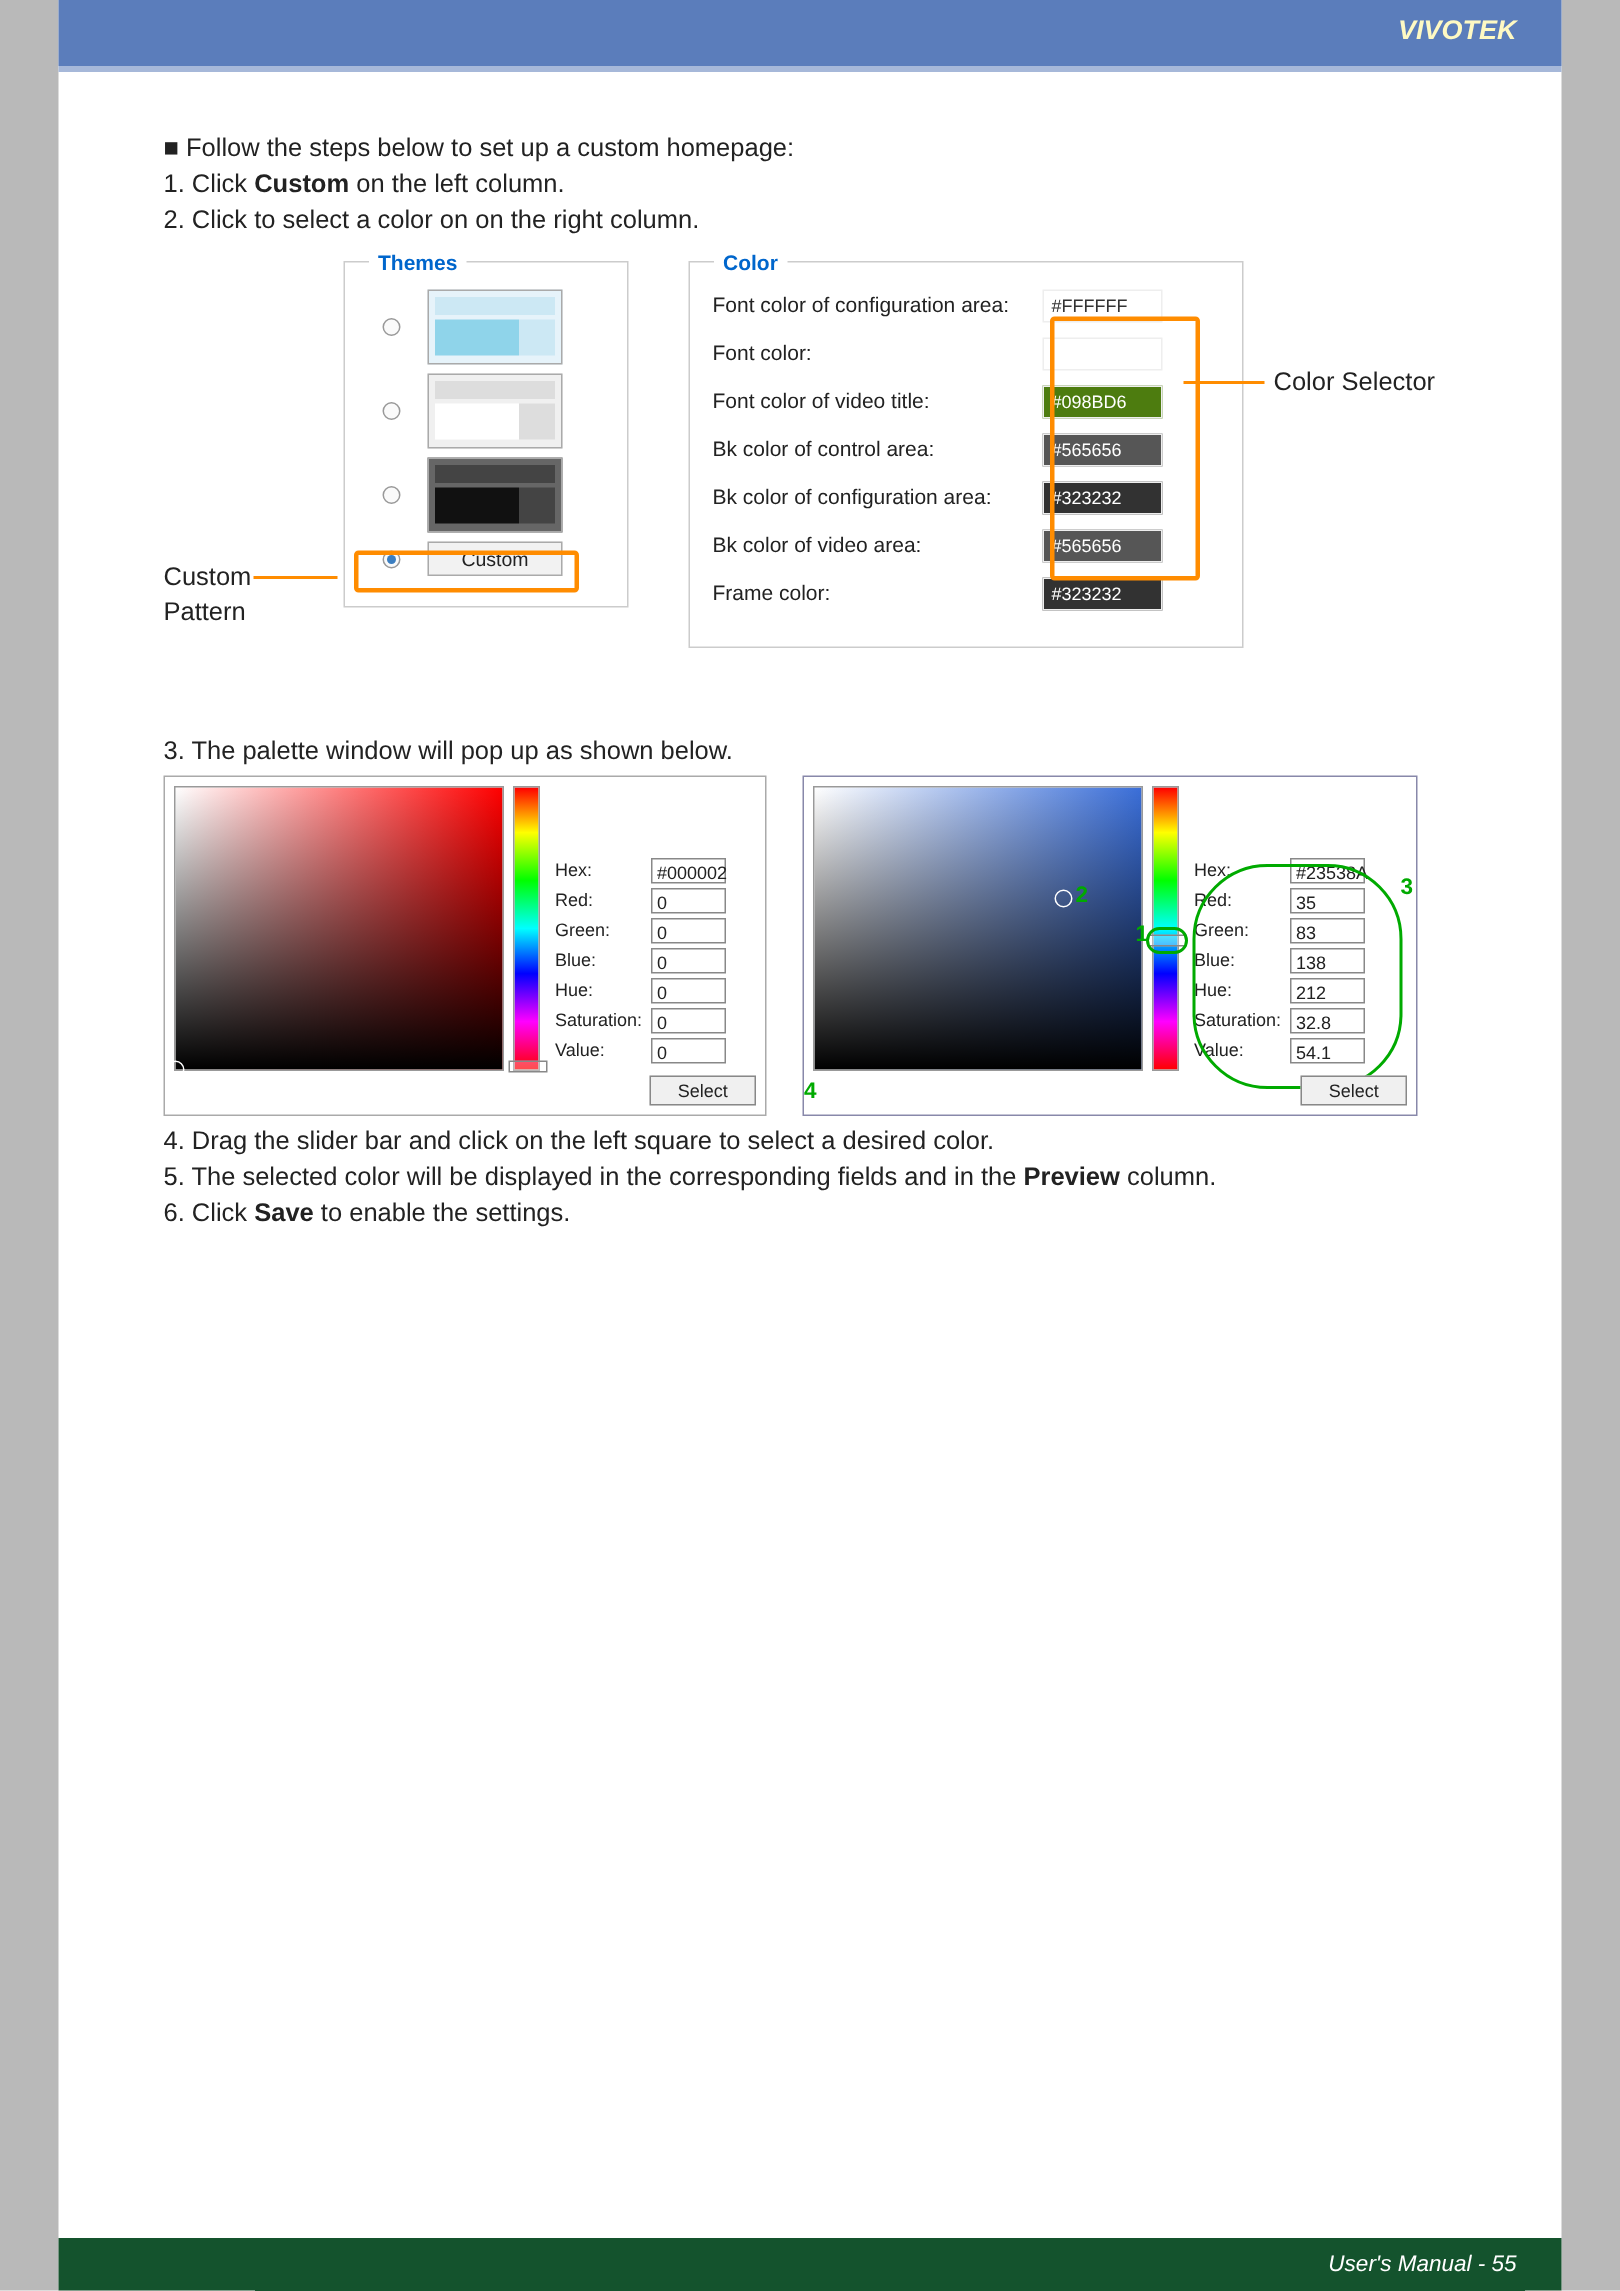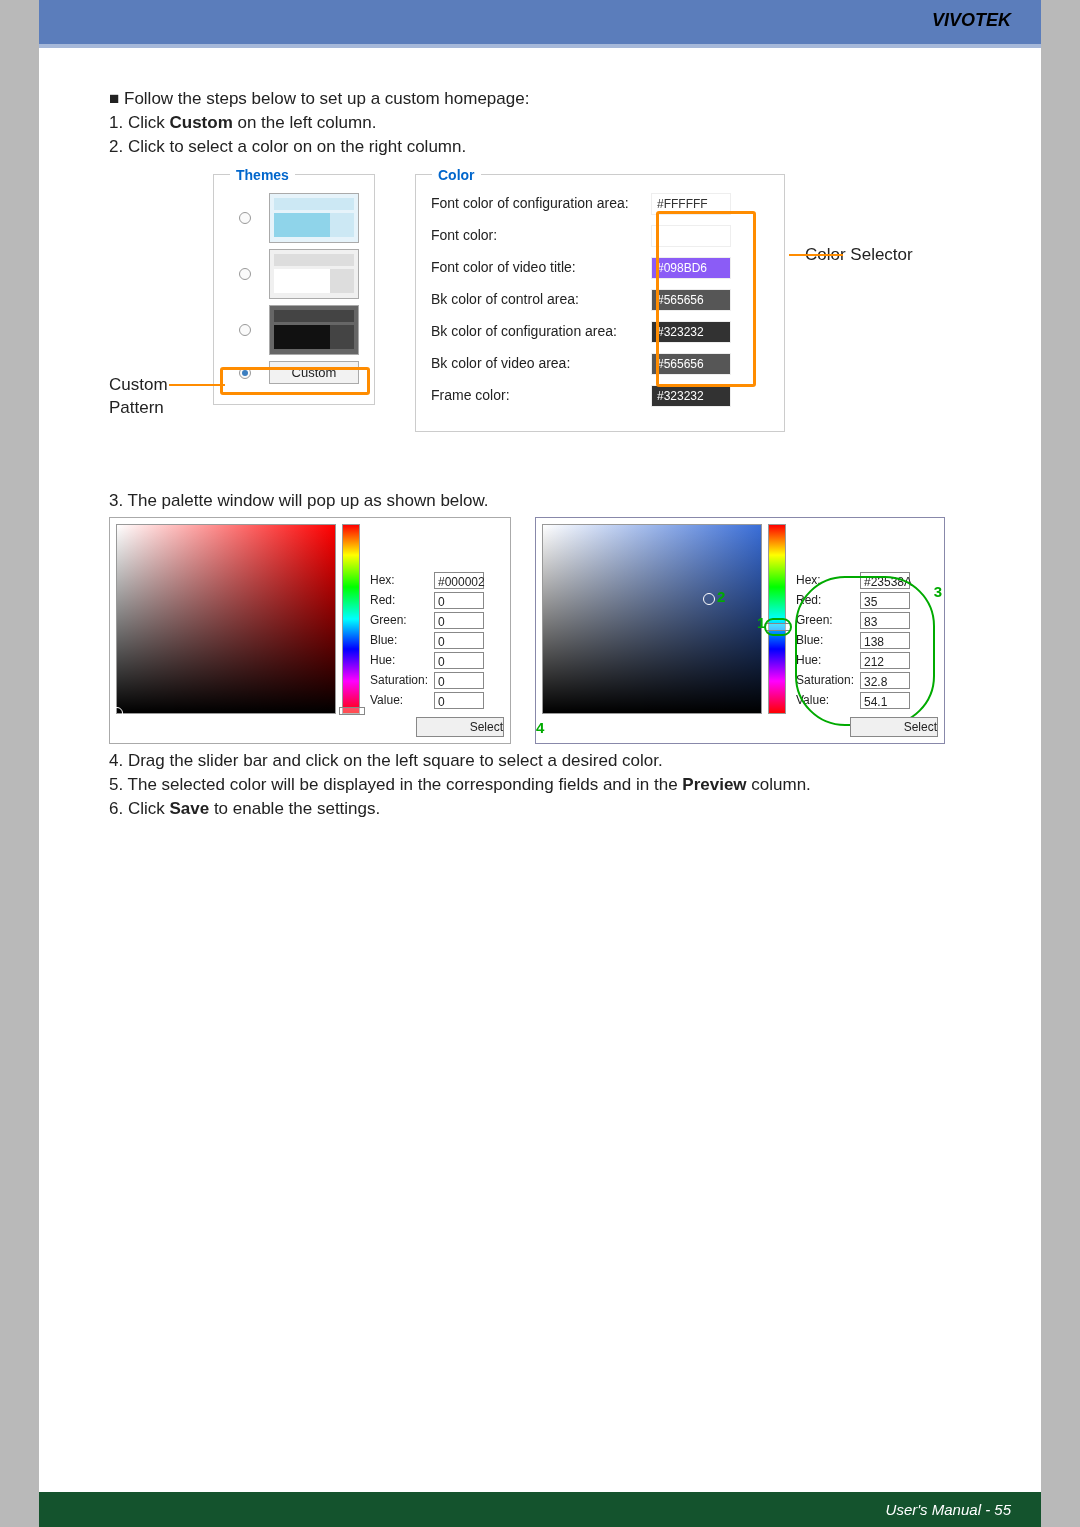--- a/index.html
+++ b/index.html
@@ -12,21 +12,21 @@
     }
     .page {
       background: #fff;
       width: 1002px;
       margin: 0 auto;
       min-height: 1527px;
       position: relative;
     }
     .header {
       background: #5b7dbb;
-      color: #000000;
+      color: #fef9c3;
       font-style: italic;
       font-weight: bold;
       text-align: right;
       padding: 10px 30px;
       font-size: 18px;
       height: 44px;
     }
     .header-line {
       background: #a6b8d9;
       height: 4px;
@@ -52,21 +52,21 @@
       font-size: 17px;
       color: #222;
       padding-top: 200px;
       text-align: left;
     }
     .themes-box, .color-box {
       border: 1px solid #ccc;
       position: relative;
       padding: 18px 15px 14px 15px;
     }
-    .themes-box { width: 162px; margin-left: 4px; }
+    .themes-box { width: 190px; margin-left: 20px; }
     .legend {
       position: absolute;
       top: -9px;
       left: 16px;
       background: #fff;
       padding: 0 6px;
       font-size: 14px;
       color: #0066cc;
       font-weight: bold;
     }
@@ -228,22 +228,22 @@
       width: 50px;
       border: 1px solid #888;
       padding: 1px 3px;
       font-size: 12px;
       height: 17px;
     }
     .select-btn {
       border: 1px solid #888;
       background: #f0f0f0;
       font-size: 12px;
-      text-align: right;
-      width: 88px;
+      text-align: center;
+      width: 71px;
       padding: 1px 0;
       margin-left: auto;
     }
     .palette-footer {
       display: flex;
       justify-content: flex-end;
       margin-top: 3px;
     }
     .annot-num {
       position: absolute;
@@ -327,21 +327,21 @@
         <div class="color-row">
           <div class="lbl">Font color of configuration area:</div>
           <div class="swatch" style="background:#FFFFFF;color:#333">#FFFFFF</div>
         </div>
         <div class="color-row">
           <div class="lbl">Font color:</div>
           <div class="swatch swatch-empty"></div>
         </div>
         <div class="color-row">
           <div class="lbl">Font color of video title:</div>
-          <div class="swatch" style="background:#8b5cf6">#098BD6</div>
+          <div class="swatch" style="background:#4d7c0f">#098BD6</div>
         </div>
         <div class="color-row">
           <div class="lbl">Bk color of control area:</div>
           <div class="swatch" style="background:#565656">#565656</div>
         </div>
         <div class="color-row">
           <div class="lbl">Bk color of configuration area:</div>
           <div class="swatch" style="background:#323232">#323232</div>
         </div>
         <div class="color-row">

